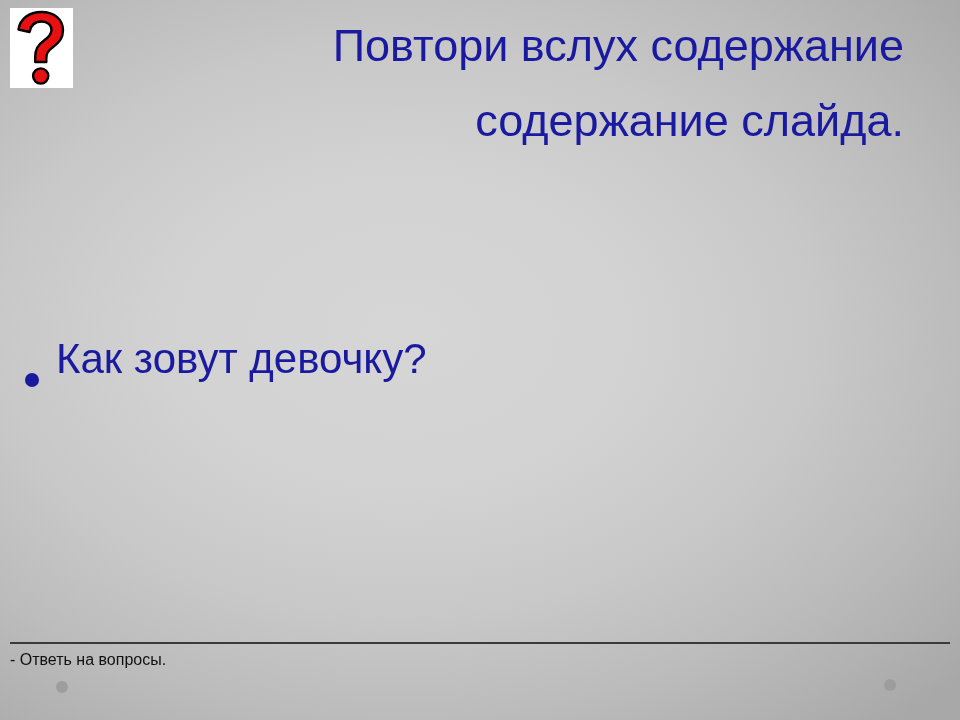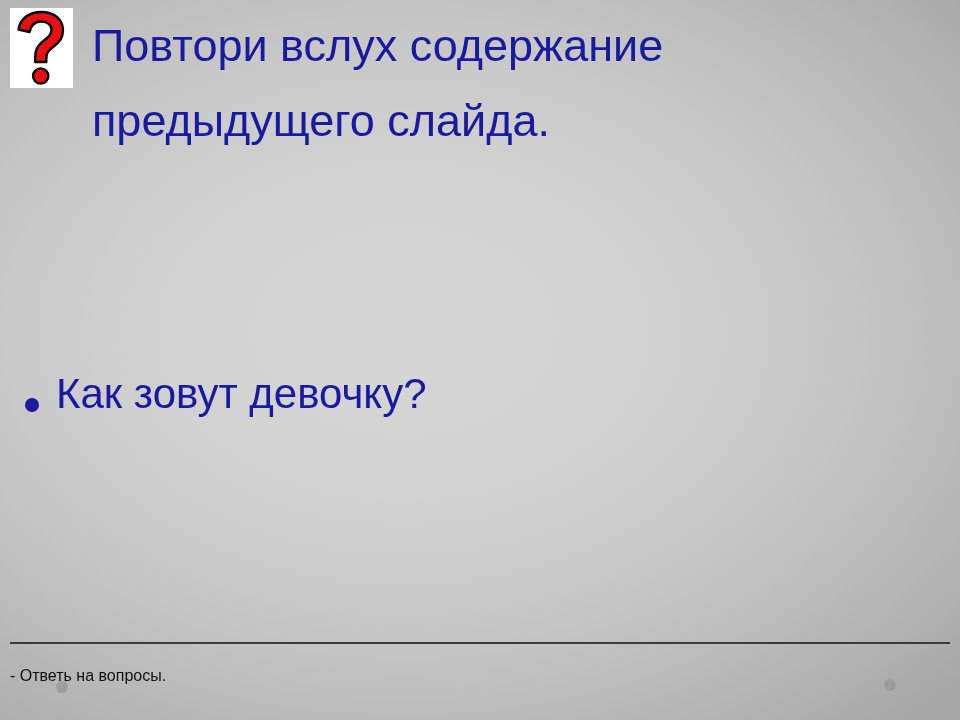--- a/index.html
+++ b/index.html
@@ -43,43 +43,42 @@
     width: 63px;
     height: 80px;
   }
 
   
   #title-block {
     position: absolute;
     left: 92px;
     top: 8px;
     width: 812px;
-    text-align: left;
+    text-align: right;
   }
   .title-line {
     color: #1a1aa0;
     font-size: 45px;
     line-height: 75px;
     font-weight: normal;
     white-space: nowrap;
     letter-spacing: 0px;
   }
 
   
   #bullet-list {
     position: absolute;
     left: 8px;
     top: 330px;
     width: 880px;
   }
   .bullet-item {
     display: flex;
-    align-items: center;
+    align-items: flex-end;
     margin-bottom: 62px;
-    margin-top: 35px;
   }
   .bullet-marker {
     flex: 0 0 auto;
     width: 48px;
     display: flex;
     justify-content: center;
     padding-top: 22px;
   }
   .bullet-dot {
     display: block;
@@ -105,21 +104,20 @@
     border-top: 2px solid #3a3a3a;
   }
   #footer-note {
     position: absolute;
     left: 10px;
     top: 650px;
     color: #111111;
     font-size: 16px;
     line-height: 20px;
     white-space: nowrap;
-    margin-top: 16px;
   }
 
   
   .deco-dot {
     position: absolute;
     width: 12px;
     height: 12px;
     border-radius: 50%;
     background: #9a9a9a;
     opacity: 0.85;
@@ -148,21 +146,21 @@
                  C36.3 45.4 37.7 43 42.5 39.5
                  C49.8 34.2 53 29.8 53 22.3
                  C53 11.8 44.5 4 31.5 4 Z" fill="#e81010" stroke="#000000" stroke-width="2.4" stroke-linejoin="round"></path>
         <circle cx="30.7" cy="68" r="7.6" fill="#e81010" stroke="#000000" stroke-width="2.4"></circle>
       </g>
     </svg>
   </div>
 
   <div id="title-block">
     <div class="title-line">Повтори вслух содержание</div>
-    <div class="title-line">предыдущего слайда.</div>
+    <div class="title-line">содержание слайда.</div>
   </div>
 
   <div id="bullet-list">
     <div class="bullet-item">
       <span class="bullet-marker">
         <span class="bullet-dot"></span>
       </span>
       <span class="bullet-text">Как зовут девочку?</span>
     </div>
   </div>

